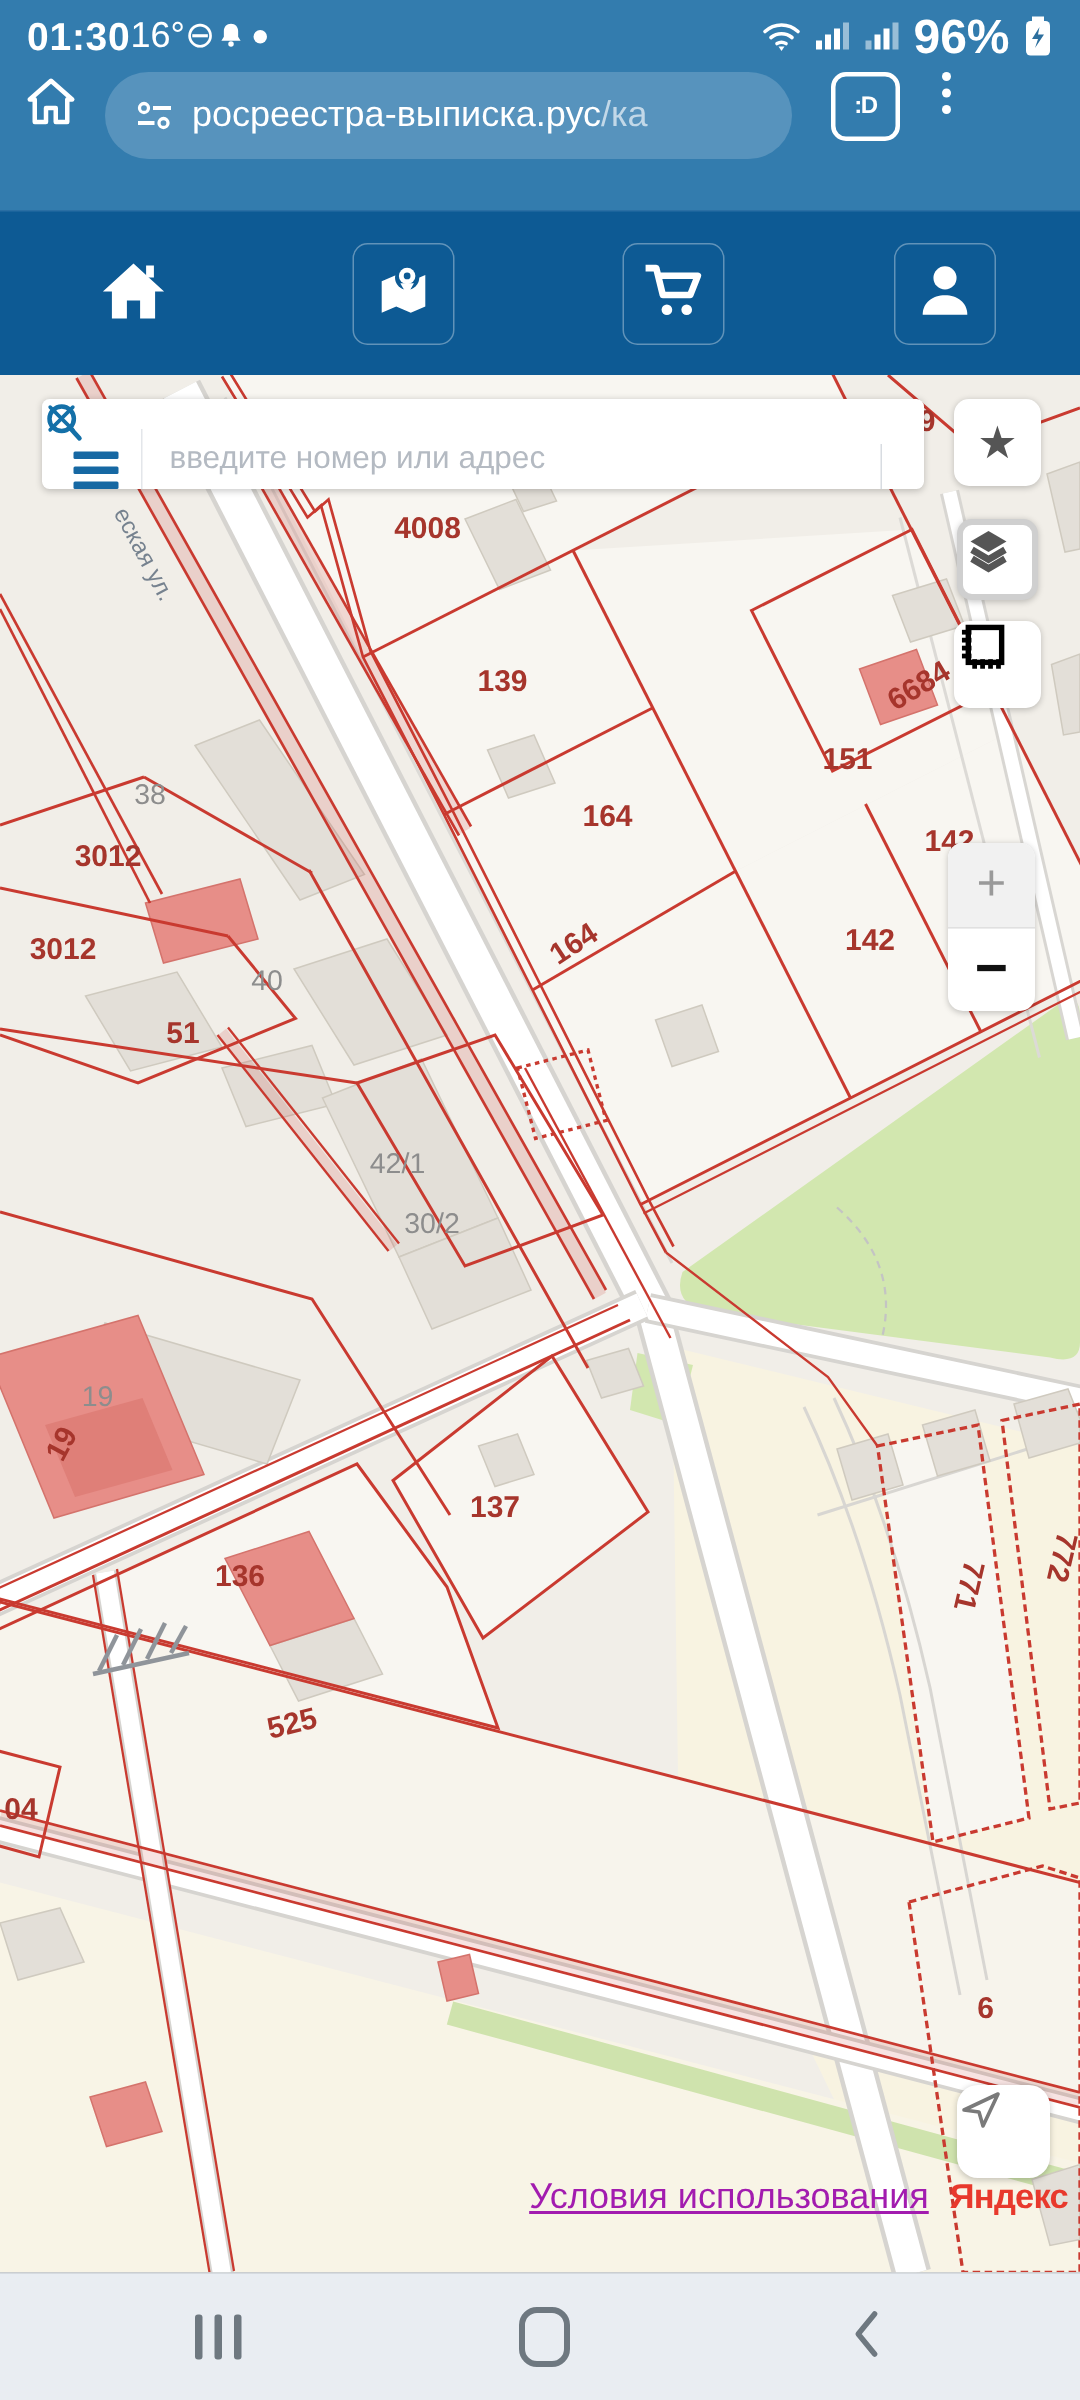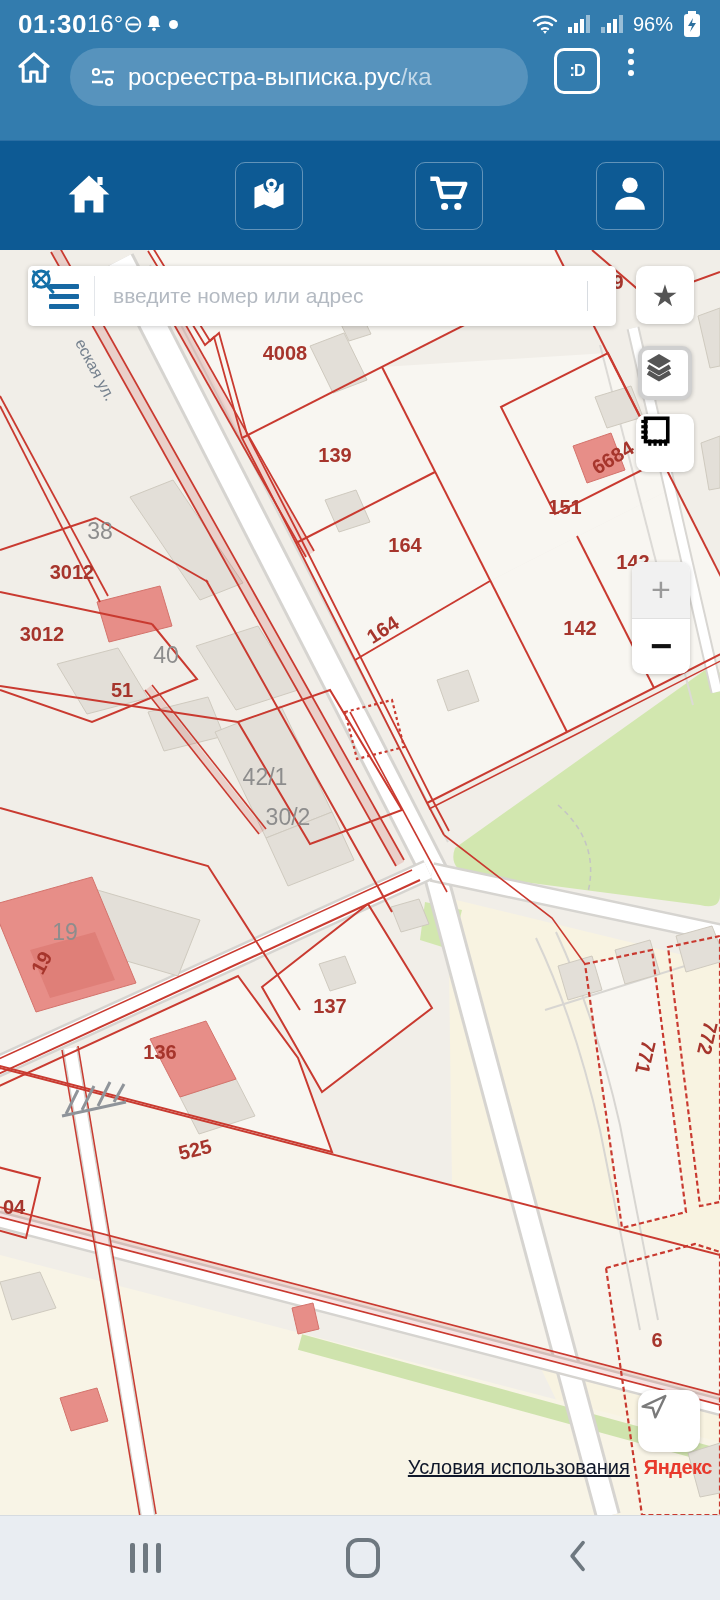--- a/index.html
+++ b/index.html
@@ -4,59 +4,59 @@
 <style>
   html,body{margin:0;padding:0;background:#000;}
   body{width:720px;height:1600px;overflow:hidden;font-family:"Liberation Sans",sans-serif;position:relative;}
   
   .statusbar{position:absolute;left:0;top:0;width:720px;height:48px;background:#337cae;display:flex;align-items:center;padding:0 18px;box-sizing:border-box;color:#fff;}
   .sb-left{display:flex;align-items:center;}
   .sb-time{font-size:26px;font-weight:600;letter-spacing:.5px;}
   .sb-temp{font-size:24px;font-weight:400;}
   .sb-ico{display:flex;align-items:center;}
   .sb-right{margin-left:auto;display:flex;align-items:center;gap:9px;}
-  .sb-batt{font-size:20px;font-weight:400;}
+  .sb-batt{font-size:32px;font-weight:700;}
   .dnd{font-size:24px;line-height:1;}
   .notifdot{width:9px;height:9px;border-radius:50%;background:#fff;margin-left:4px;}
   
   .urlbar{position:absolute;left:0;top:48px;width:720px;height:92px;background:#337cae;display:flex;padding:0 14px;box-sizing:border-box;}
   .url-pill{flex:0 0 458px;height:58px;margin-left:16px;background:#5793bd;border-radius:29px;display:flex;align-items:center;padding:0 20px;box-sizing:border-box;overflow:hidden;}
   .url-text{font-size:24px;color:#fff;white-space:nowrap;margin-left:12px;}
   .url-path{color:#c2d8e8;}
   .tabbtn{width:40px;height:40px;border:3px solid #fff;border-radius:10px;margin-left:26px;display:flex;align-items:center;justify-content:center;color:#fff;font-weight:700;font-size:16px;letter-spacing:-1px;}
   .kebab{margin-left:28px;display:flex;flex-direction:column;gap:5px;}
   .kebab i{width:6px;height:6px;border-radius:50%;background:#fff;}
   
   .sitenav{position:absolute;left:0;top:140px;width:720px;height:110px;background:#0d5a94;display:flex;align-items:center;justify-content:space-around;border-top:1px solid #2a6ea3;}
   .nav-item{width:66px;height:66px;display:flex;align-items:center;justify-content:center;border-radius:10px;}
   .nav-item.boxed{border:1px solid rgba(255,255,255,.35);}
   
   .map{position:absolute;left:0;top:250px;width:720px;height:1265px;background:#f1eee8;overflow:hidden;}
   .map svg{position:absolute;left:0;top:0;}
   .ml{position:absolute;font:600 20px "Liberation Sans",sans-serif;color:#a6352c;transform:translate(-50%,-50%);white-space:nowrap;z-index:2;}
-  .ml.g{color:#8d8d8d;font-weight:400;font-size:23px;}
+  .ml.g{color:#8d8d8d;font-weight:400;font-size:19px;}
   .ml.street{color:#76828f;font-weight:400;font-size:16px;}
   
-  .searchbar{position:absolute;left:28px;top:16px;width:588px;height:60px;background:#fff;border-radius:5px;box-shadow:0 1px 5px rgba(0,0,0,.22);display:flex;align-items:center;z-index:5;}
+  .searchbar{position:absolute;left:28px;top:16px;width:588px;height:60px;background:#fff;border-radius:5px;box-shadow:0 1px 5px rgba(0,0,0,.22);display:flex;align-items:flex-end;z-index:5;}
   .burger{width:60px;display:flex;flex-direction:column;align-items:center;gap:5px;padding:0 0 0 6px;cursor:pointer;}
   .burger i{width:30px;height:5px;background:#1668a3;border-radius:1px;}
   .search-input{flex:1;border:0;outline:0;font-size:21px;color:#333;font-family:"Liberation Sans",sans-serif;background:transparent;padding:0 0 0 18px;border-left:1px solid #e3e6ea;height:40px;}
   .search-input::placeholder{color:#b4bac2;}
   .sdiv{width:1px;height:30px;background:#d8dce1;margin:0 12px;}
   .sqbtn{position:absolute;background:#fff;border-radius:10px;box-shadow:0 1px 4px rgba(0,0,0,.22);display:flex;align-items:center;justify-content:center;z-index:5;}
   .star-btn{left:636px;top:16px;width:58px;height:58px;font-size:30px;color:#555;}
   .layers-btn{left:638px;top:96px;width:54px;height:54px;border:4px solid #cfcfcf;box-sizing:border-box;}
   .ruler-btn{left:636px;top:164px;width:58px;height:58px;}
   .zoomctl{position:absolute;left:632px;top:312px;width:58px;height:112px;background:#fff;border-radius:10px;box-shadow:0 1px 4px rgba(0,0,0,.22);display:flex;flex-direction:column;z-index:5;overflow:hidden;}
   .zoomctl .zi{flex:1;display:flex;align-items:center;justify-content:center;font-size:34px;color:#9a9a9a;background:#f1f1f1;border-bottom:1px solid #e0e0e0;font-weight:400;}
   .zoomctl .zo{flex:1;display:flex;align-items:center;justify-content:center;font-size:38px;color:#111;font-weight:600;}
   .locate-btn{left:638px;top:1140px;width:62px;height:62px;border-radius:14px;}
   .attrib{position:absolute;right:8px;bottom:36px;display:flex;align-items:baseline;gap:14px;z-index:4;}
-  .terms{font-size:20px;color:#0f172a;text-decoration:underline;}
-  .ylogo{font-size:20px;font-weight:700;color:#e8392c;letter-spacing:-.5px;}
+  .terms{font-size:24px;color:#a21caf;text-decoration:underline;}
+  .ylogo{font-size:23px;font-weight:700;color:#e8392c;letter-spacing:-.5px;}
   
   .sysnav{position:absolute;left:0;top:1515px;width:720px;height:85px;background:#e9edf2;border-top:1px solid #d6dbe0;display:flex;align-items:center;justify-content:space-between;padding:0 130px;box-sizing:border-box;}
   .recents{display:flex;gap:8px;}
   .recents i{width:5px;height:30px;background:#6e7880;border-radius:2px;}
   .homebtn{width:34px;height:40px;border:4px solid #6e7880;border-radius:12px;box-sizing:border-box;}
 </style>
 </head>
 <body>
 
 <div class="statusbar">
@@ -308,21 +308,21 @@
   <span class="ml" style="left:405px;top:295px">164</span>
   <span class="ml" style="left:383px;top:380px;transform:translate(-50%,-50%) rotate(-33deg)">164</span>
   <span class="ml" style="left:565px;top:257px">151</span>
   <span class="ml" style="left:613px;top:208px;transform:translate(-50%,-50%) rotate(-31deg)">6684</span>
   <span class="ml" style="left:633px;top:312px">142</span>
   <span class="ml" style="left:580px;top:378px">142</span>
   <span class="ml" style="left:72px;top:322px">3012</span>
   <span class="ml" style="left:42px;top:384px">3012</span>
   <span class="ml" style="left:122px;top:440px">51</span>
   <span class="ml g" style="left:100px;top:281px">38</span>
-  <span class="ml g" style="left:166px;top:405px">40</span>
+  <span class="ml g" style="left:178px;top:405px">40</span>
   <span class="ml g" style="left:265px;top:527px">42/1</span>
   <span class="ml g" style="left:288px;top:567px">30/2</span>
   <span class="ml g" style="left:65px;top:682px">19</span>
   <span class="ml" style="left:42px;top:713px;transform:translate(-50%,-50%) rotate(-62deg)">19</span>
   <span class="ml" style="left:330px;top:756px">137</span>
   <span class="ml" style="left:160px;top:802px">136</span>
   <span class="ml" style="left:195px;top:900px;transform:translate(-50%,-50%) rotate(-14deg)">525</span>
   <span class="ml" style="left:14px;top:957px">04</span>
   <span class="ml" style="left:645px;top:807px;transform:translate(-50%,-50%) rotate(103deg)">771</span>
   <span class="ml" style="left:707px;top:788px;transform:translate(-50%,-50%) rotate(103deg)">772</span>

